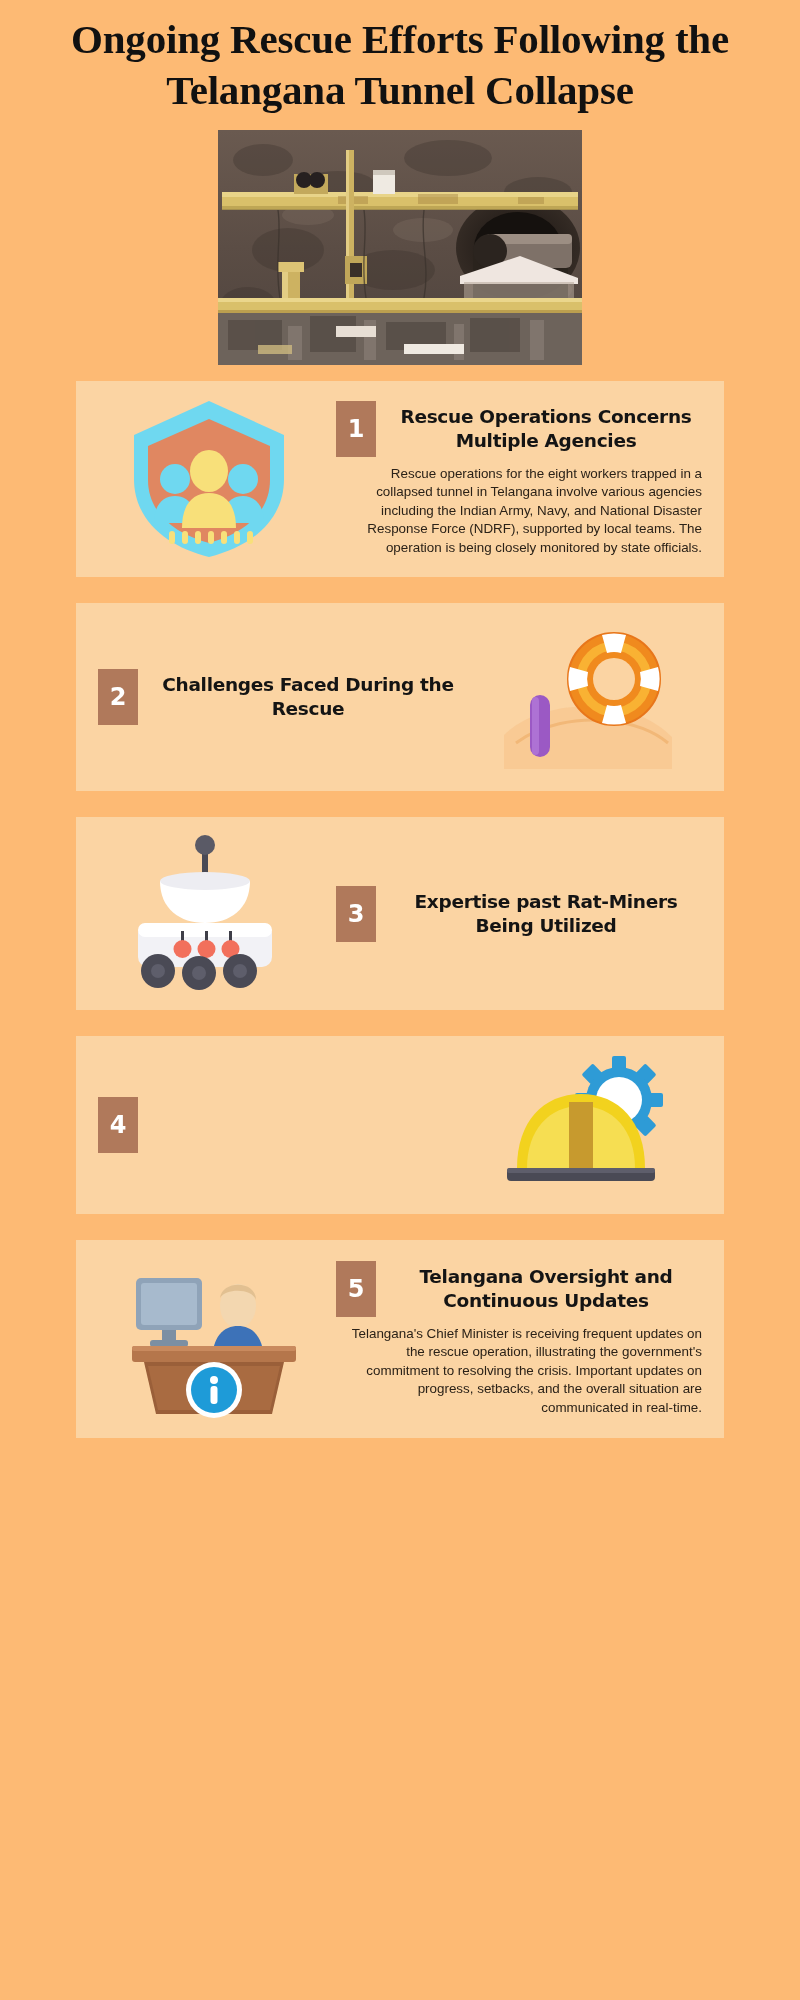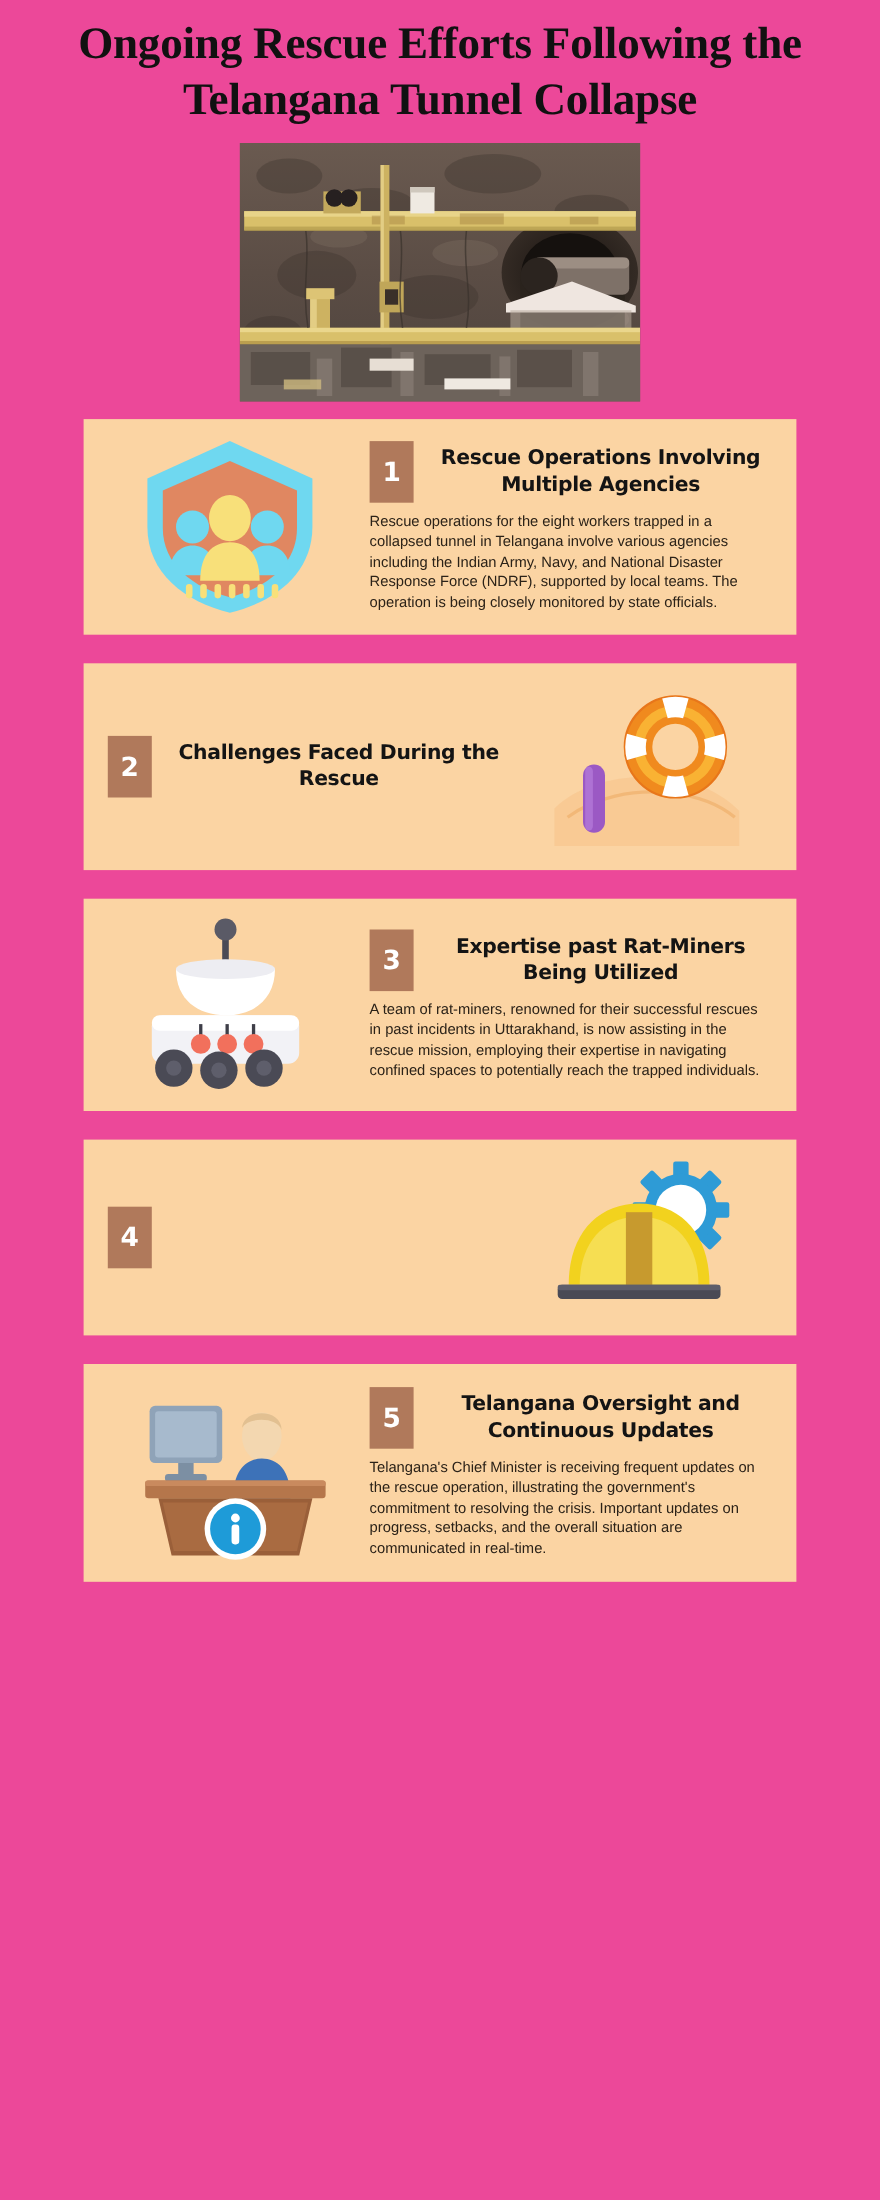--- a/index.html
+++ b/index.html
@@ -6,21 +6,21 @@
   html, body {
     width: 800px;
     height: 2000px;
     background: #FDF0F0;
     font-family: "Liberation Sans", sans-serif;
     overflow: hidden;
   }
   .page {
     width: 800px;
     height: 2000px;
-    background: #ec4899;
+    background: #fdba74;
     position: relative;
   }
 
   
   .title {
     font-family: "Liberation Serif", serif;
     font-weight: bold;
     font-size: 41px;
     line-height: 51px;
     text-align: center;
@@ -95,21 +95,21 @@
     color: #141414;
     text-align: center;
     flex: 1 1 auto;
     font-family: "DejaVu Sans", sans-serif;
     letter-spacing: -0.3px;
   }
   .card-text {
     font-size: 13.4px;
     line-height: 18.5px;
     color: #2b2218;
-    text-align: left;
+    text-align: right;
     margin-top: 8px;
     font-family: "Liberation Sans", sans-serif;
   }
 
   svg { display: block; }
 </style>
 </head>
 <body>
 
 <div class="page">
@@ -239,21 +239,21 @@
             <rect x="84" y="136" width="6" height="13" rx="3"></rect>
             <rect x="97" y="136" width="6" height="13" rx="3"></rect>
             <rect x="110" y="136" width="6" height="13" rx="3"></rect>
             <rect x="123" y="136" width="6" height="13" rx="3"></rect>
           </g>
         </svg>
       </div>
       <div class="card-body">
         <div class="head-row num-left">
           <div class="num-badge">1</div>
-          <div class="card-title">Rescue Operations Involving Multiple Agencies</div>
+          <div class="card-title">Rescue Operations Concerns Multiple Agencies</div>
         </div>
         <div class="card-text">Rescue operations for the eight workers trapped in a collapsed tunnel in Telangana involve various agencies including the Indian Army, Navy, and National Disaster Response Force (NDRF), supported by local teams. The operation is being closely monitored by state officials.</div>
       </div>
     </div>
 
     <div class="card reverse">
       <div class="card-art">
         <svg width="190" height="160" viewBox="0 0 190 160">
 
           <path d="M8 118 C30 96 70 86 108 90 C140 93 162 106 176 120 L176 152 L8 152 Z" fill="#F8C892" opacity="0.85"></path>
@@ -313,21 +313,20 @@
           <circle cx="44" cy="140" r="7" fill="#5E5E6B"></circle>
           <circle cx="85" cy="142" r="7" fill="#5E5E6B"></circle>
           <circle cx="126" cy="140" r="7" fill="#5E5E6B"></circle>
         </svg>
       </div>
       <div class="card-body">
         <div class="head-row num-left">
           <div class="num-badge">3</div>
           <div class="card-title">Expertise past Rat-Miners Being Utilized</div>
         </div>
-        <div class="card-text">A team of rat-miners, renowned for their successful rescues in past incidents in Uttarakhand, is now assisting in the rescue mission, employing their expertise in navigating confined spaces to potentially reach the trapped individuals.</div>
       </div>
     </div>
 
     <div class="card reverse">
       <div class="card-art">
         <svg width="180" height="150" viewBox="0 0 180 150">
 
           <g transform="translate(118,50)">
             <g fill="#2E9BD6">
               <rect x="-7" y="-44" width="14" height="16" rx="2"></rect>

